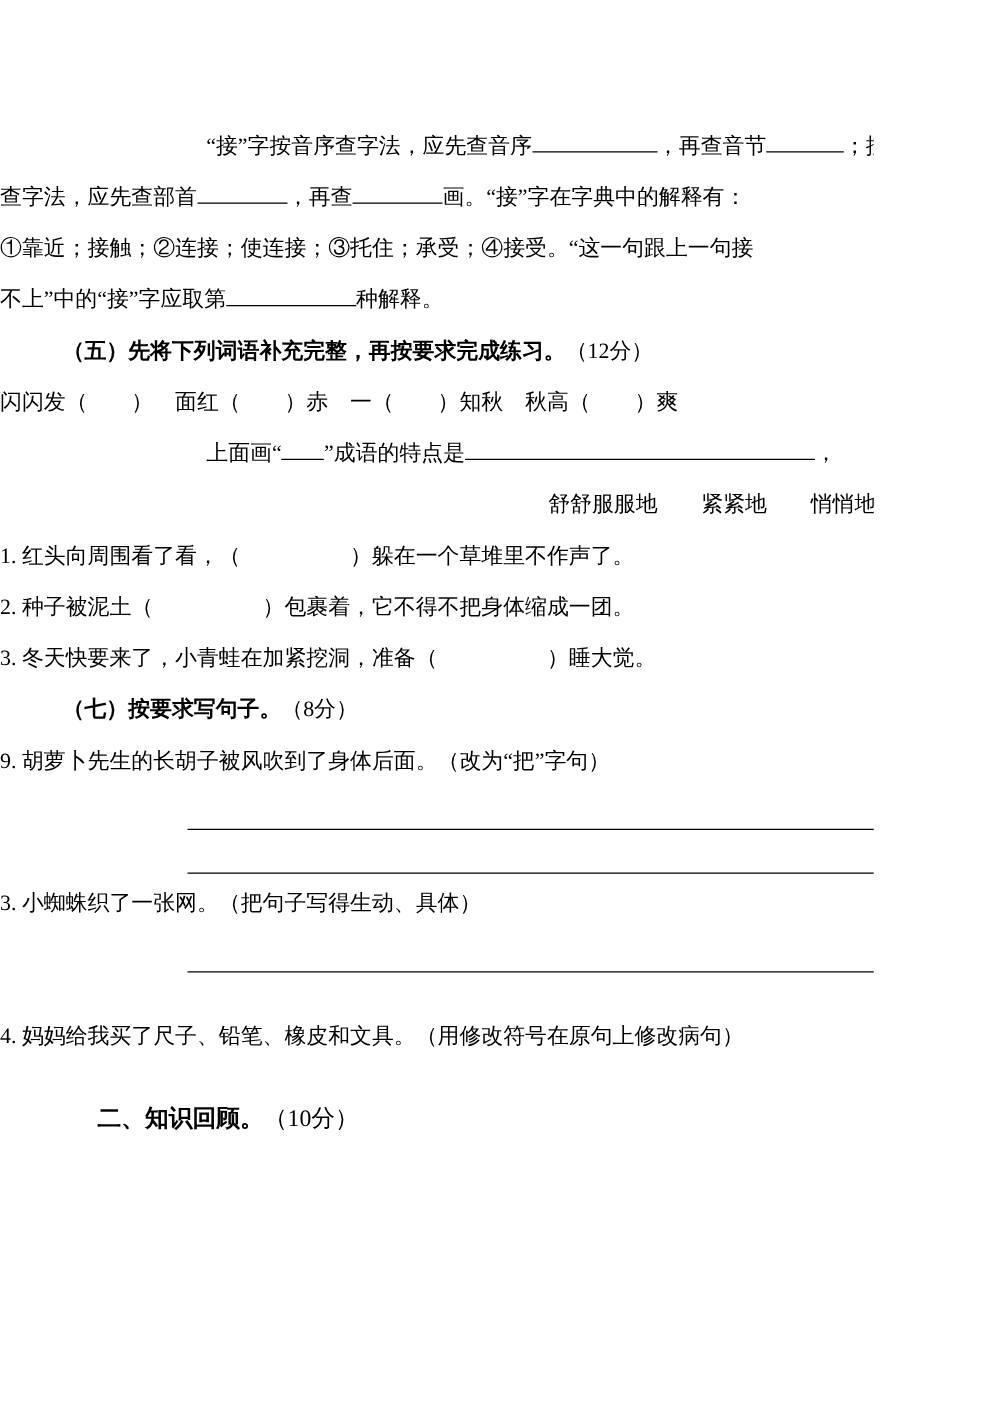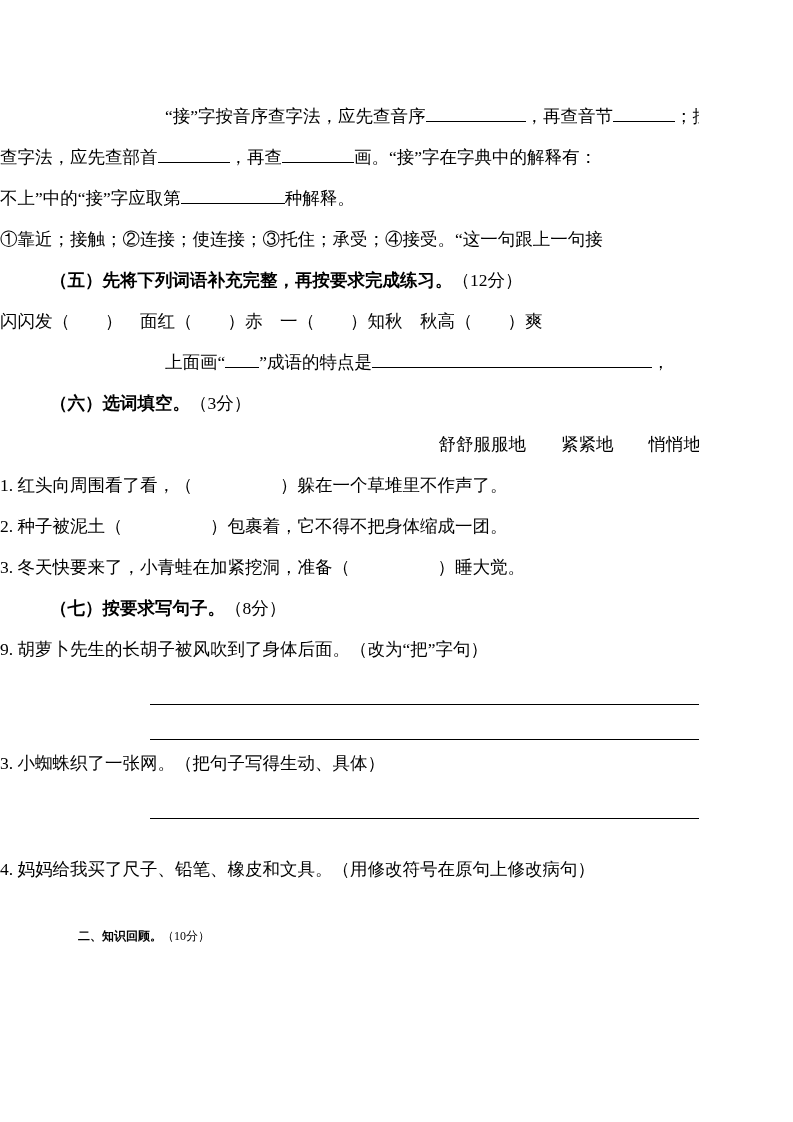--- a/index.html
+++ b/index.html
@@ -32,21 +32,21 @@
     font-family: "Liberation Sans", "DejaVu Sans", sans-serif;
     font-weight: bold;
   }
   .heading .score {
     font-weight: normal;
     font-family: "Liberation Serif", "DejaVu Serif", serif;
   }
   .heading.major {
     margin-left: 78px;
     margin-top: 26px;
-    font-size: 12px;
+    font-size: 19px;
   }
 
   .bank {
     width: 571px;
     text-align: right;
     margin-left: 130px;
   }
 
   .spaced { margin-top: 30px; }
 
@@ -76,26 +76,25 @@
     margin: 34px 0 3px 150px;
   }
 </style>
 </head>
 <body>
 
 <div class="page">
   <div>
       <div class="line body indent"><span class="seg">“接”字按音序查字法，应先查音序</span><span class="blank" style="width: 100px;"></span><span class="seg">，再查音节</span><span class="blank" style="width: 62px;"></span><span class="seg">；按部首</span></div>
       <div class="line body"><span class="seg">查字法，应先查部首</span><span class="blank" style="width: 72px;"></span><span class="seg">，再查</span><span class="blank" style="width: 72px;"></span><span class="seg">画。“接”字在字典中的解释有：</span></div>
+      <div class="line body"><span class="seg">①靠近；接触；②连接；使连接；③托住；承受；④接受。“这一句跟上一句接</span></div>
       <div class="line body"><span class="seg">不上”中的“接”字应取第</span><span class="blank" style="width: 104px;"></span><span class="seg">种解释。</span></div>
-      <div class="line body"><span class="seg">①靠近；接触；②连接；使连接；③托住；承受；④接受。“这一句跟上一句接</span></div>
       <div class="line heading"><span class="seg">（五）先将下列词语补充完整，再按要求完成练习。</span><span class="seg score">（12分）</span></div>
       <div class="line body"><span class="seg">闪闪发（　　）　面红（　　）赤　一（　　）知秋　秋高（　　）爽</span></div>
       <div class="line body indent"><span class="seg">上面画“</span><span class="blank" style="width: 34px;"></span><span class="seg">”成语的特点是</span><span class="blank" style="width: 280px;"></span><span class="seg">，</span></div>
-      <div class="line heading"><span class="seg">（六）选词填空。</span><span class="seg score">（3分）</span></div>
       <div class="line bank"><span class="seg">舒舒服服地　　紧紧地　　悄悄地</span></div>
       <div class="line body"><span class="seg">1. 红头向周围看了看，（　　　　　）躲在一个草堆里不作声了。</span></div>
       <div class="line body"><span class="seg">2. 种子被泥土（　　　　　）包裹着，它不得不把身体缩成一团。</span></div>
       <div class="line body"><span class="seg">3. 冬天快要来了，小青蛙在加紧挖洞，准备（　　　　　）睡大觉。</span></div>
       <div class="line heading"><span class="seg">（七）按要求写句子。</span><span class="seg score">（8分）</span></div>
       <div class="line body"><span class="seg">9. 胡萝卜先生的长胡子被风吹到了身体后面。（改为“把”字句）</span></div>
       <div class="answer-line"></div>
       <div class="answer-line"></div>
       <div class="line body"><span class="seg">3. 小蜘蛛织了一张网。（把句子写得生动、具体）</span></div>
       <div class="answer-line"></div>

